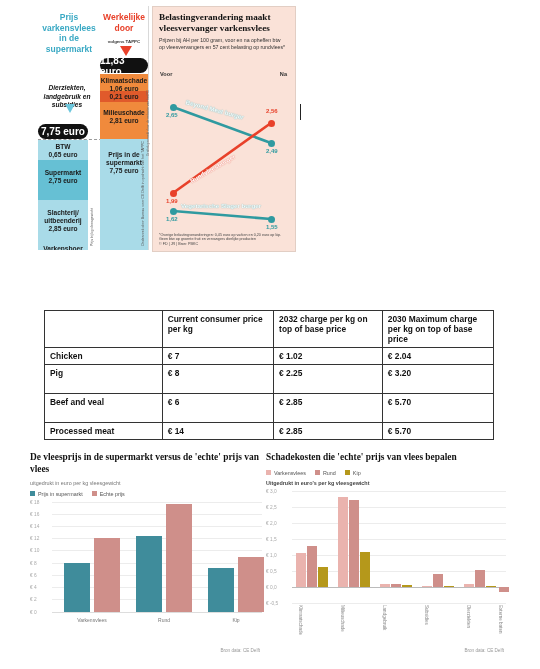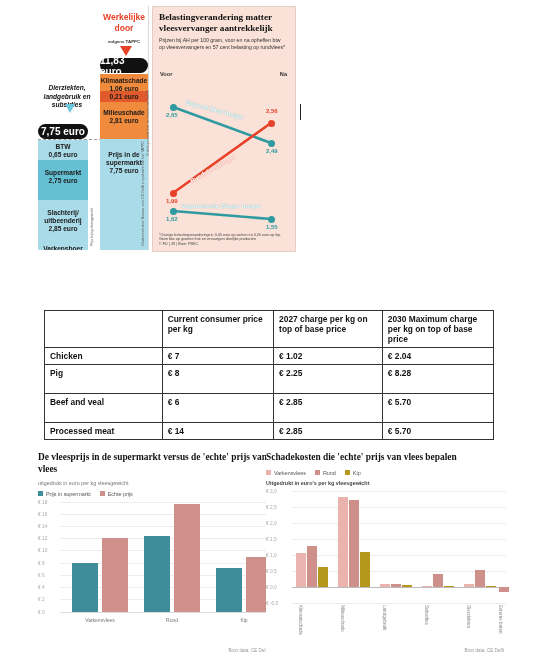--- a/index.html
+++ b/index.html
@@ -71,21 +71,21 @@
         padding:3px 5px;vertical-align:top;text-align:left;color:#111;}
   table.meat th{font-weight:bold;}
   table.meat .c0{width:118px;}
   table.meat .c1{width:111px;}
   table.meat .c2{width:110px;}
   table.meat .c3{width:111px;}
   .rowtall td{height:22px;margin-left:36px;}
 
   
   .chart{position:absolute;top:452px;height:208px;background:#fff;}
-  .chart.l{left:38px;width:232px;}
+  .chart.l{left:30px;width:232px;}
   .chart.r{left:266px;width:240px;}
   .ch-title{font-family:"Liberation Serif",serif;font-weight:bold;font-size:9.4px;
             line-height:1.25;color:#111;}
   .ch-sub{font-size:5.4px;color:#777;margin-top:4px;}
   .ch-leg{display:flex;gap:9px;align-items:center;margin-top:5px;}
   .ch-leg span.sw{width:5px;height:5px;display:inline-block;margin-right:3px;}
   .ch-leg .li{font-size:5.4px;color:#555;display:flex;align-items:center;}
   .plotbox{position:relative;margin-top:5px;}
   .gl{position:absolute;left:0;right:0;border-top:1px solid #ececec;}
   .ytick{position:absolute;left:0;font-size:4.8px;color:#aaa;transform:translateY(-50%);}
@@ -96,20 +96,21 @@
   .axisline{position:absolute;left:0;right:0;border-top:1px solid #ddd;}
 </style>
 </head>
 <body>
 
 <div class="page">
 
   <div class="top-figs">
 
     <div class="infog">
+      <div class="ig-title">Prijs varkensvlees in de supermarkt</div>
       <div class="ig-title2">Werkelijke door</div>
       <div class="ig-src">volgens TAPPC</div>
       <div class="arrow-red"></div>
       <div class="pill a">11,83 euro</div>
       <div class="ital">Dierziekten, landgebruik en subsidies</div>
       <div class="arrow-blue"></div>
       <div class="pill b">7,75 euro</div>
       <div class="dashline"></div>
 
       <div class="stack left" style="top:134px;">
@@ -147,21 +148,21 @@
           <div>Prijs in de supermarkt</div>
           <div>7,75 euro</div>
         </div>
       </div>
 
       <div class="v-cap" style="left:57px;top:160px;height:80px;">Prijs bij kg vleesgewicht</div>
       <div class="v-cap" style="left:108px;top:100px;height:140px;">Onderzoek door Bureau voor CE Delft in opdracht van het TAPPC</div>
     </div>
 
     <div class="panel">
-      <div class="pn-h">Belastingverandering matter vleesvervanger aantrekkelijk</div>
+      <div class="pn-h">Belastingverandering maakt vleesvervanger varkensvlees</div>
       <div class="pn-sub">Prijzen bij AH per 100 gram, voor en na opheffen btw op vleesvervangers en 57 cent belasting op rundvlees*</div>
       <div class="pn-voor">Voor</div>
       <div class="pn-na">Na</div>
 
       <div class="plot">
         <svg width="142" height="160">
           <line x1="20" y1="42" x2="118" y2="78" stroke="#2f9aa0" stroke-width="2.6"></line>
           <line x1="20" y1="128" x2="118" y2="58" stroke="#e8412a" stroke-width="2.6"></line>
           <line x1="20" y1="146" x2="118" y2="154" stroke="#2f9aa0" stroke-width="2.6"></line>
         </svg>
@@ -193,34 +194,34 @@
     <div class="v-side">Grafiek gemaakt door de redactie van het FD</div>
     <div class="caret"></div>
   </div>
 
 
   <table class="meat">
     <tbody>
         <tr>
       <th class="c0"></th>
       <th class="c1">Current consumer price per kg</th>
-      <th class="c2">2027 charge per kg on top of base price</th>
+      <th class="c2">2032 charge per kg on top of base price</th>
       <th class="c3">2030 Maximum charge per kg on top of base price</th>
     </tr>
     <tr>
       <td>Chicken</td>
       <td>€ 7</td>
       <td>€ 1.02</td>
       <td>€ 2.04</td>
     </tr>
     <tr class="rowtall">
       <td>Pig</td>
       <td>€ 8</td>
       <td>€ 2.25</td>
-      <td>€ 8.28</td>
+      <td>€ 3.20</td>
     </tr>
     <tr class="rowtall">
       <td>Beef and veal</td>
       <td>€ 6</td>
       <td>€ 2.85</td>
       <td>€ 5.70</td>
     </tr>
     <tr>
       <td>Processed meat</td>
       <td>€ 14</td>

